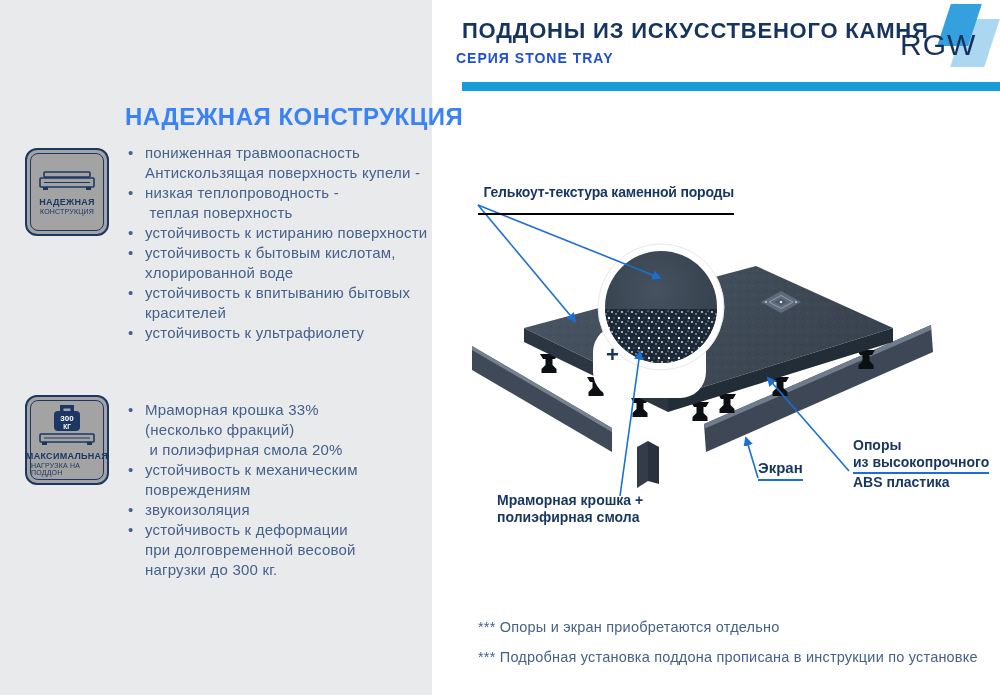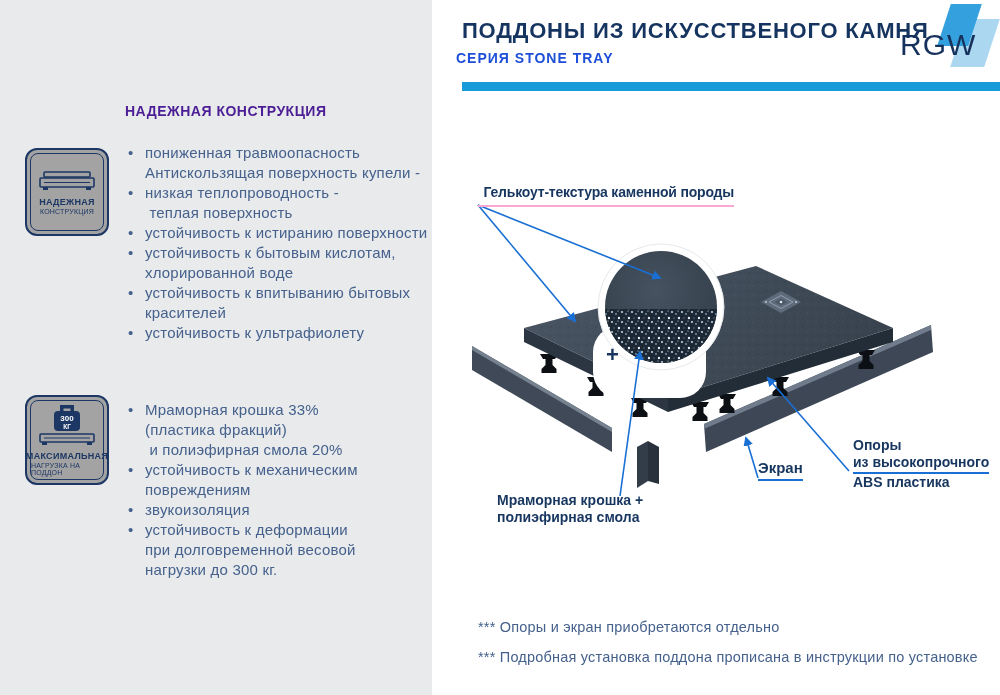--- a/index.html
+++ b/index.html
@@ -26,35 +26,35 @@
   .badge{position:absolute;left:25px;width:80px;border:2px solid #1c3764;border-radius:12px;
          background:#a3a3a3;}
   .badge-inner{position:absolute;inset:3px;border:1px solid #1c3764;border-radius:8px;
                display:flex;flex-direction:column;align-items:center;justify-content:center;}
   .badge1{top:148px;height:84px;}
   .badge2{top:395px;height:86px;}
   .badge-t1{font-size:9px;font-weight:bold;color:#1c3764;letter-spacing:0.3px;margin-top:5px;}
   .badge-t2{font-size:7px;color:#1c3764;letter-spacing:0.2px;margin-top:1px;}
 
   
-  .heading{position:absolute;left:125px;top:103px;font-size:14px;font-weight:bold;
-           color:#4c1d95;letter-spacing:0.5px;}
+  .heading{position:absolute;left:125px;top:103px;font-size:24px;font-weight:bold;
+           color:#3b82f6;letter-spacing:0.5px;}
   .blist{position:absolute;left:128px;width:305px;}
   .list1{top:143px;}
   .list2{top:400px;}
   .b-item{display:flex;}
   .b-dot{flex:0 0 17px;width:17px;color:#45618c;font-size:15px;line-height:20px;}
   .b-lines{flex:1;}
   .b-line{white-space:pre-wrap;font-size:15px;line-height:20px;color:#45618c;letter-spacing:0.2px;}
 
   
   .diagram{position:absolute;left:440px;top:180px;width:560px;height:330px;z-index:1;}
   .dlabel{position:absolute;z-index:2;color:#17365f;font-weight:bold;}
   .lbl-gelcoat{left:478px;top:184px;width:256px;text-align:right;font-size:14px;
-               padding-bottom:5px;border-bottom:2px solid #f9a8d4;letter-spacing:-0.2px;}
+               padding-bottom:13px;border-bottom:2px solid #000000;letter-spacing:-0.2px;}
   .lbl-marble{left:497px;top:492px;font-size:14px;line-height:17px;}
   .lbl-screen{left:758px;top:459px;font-size:15px;padding-bottom:3px;
               border-bottom:2px solid #1a6fd4;display:inline-block;}
   .lbl-supports{left:853px;top:437px;font-size:14px;line-height:17px;}
   .lbl-supports .u{border-bottom:2px solid #1a6fd4;padding-bottom:1px;display:inline-block;}
   .plus-sign{position:absolute;left:606px;top:342px;z-index:2;font-size:22px;
              font-weight:bold;color:#17365f;}
   .footnote{position:absolute;left:478px;font-size:14.5px;color:#45618c;letter-spacing:0.2px;}
   .fn1{top:619px;}
   .fn2{top:649px;}
@@ -148,21 +148,21 @@
         <div class="b-lines">
           <div class="b-line">устойчивость к ультрафиолету</div>
         </div>
       </div>
     </div>
   <div class="blist list2">
       <div class="b-item">
         <span class="b-dot">•</span>
         <div class="b-lines">
           <div class="b-line">Мраморная крошка 33%</div>
-          <div class="b-line">(пластика фракций)</div>
+          <div class="b-line">(несколько фракций)</div>
           <div class="b-line"> и полиэфирная смола 20%</div>
         </div>
       </div>
       <div class="b-item">
         <span class="b-dot">•</span>
         <div class="b-lines">
           <div class="b-line">устойчивость к механическим</div>
           <div class="b-line">повреждениям</div>
         </div>
       </div>

